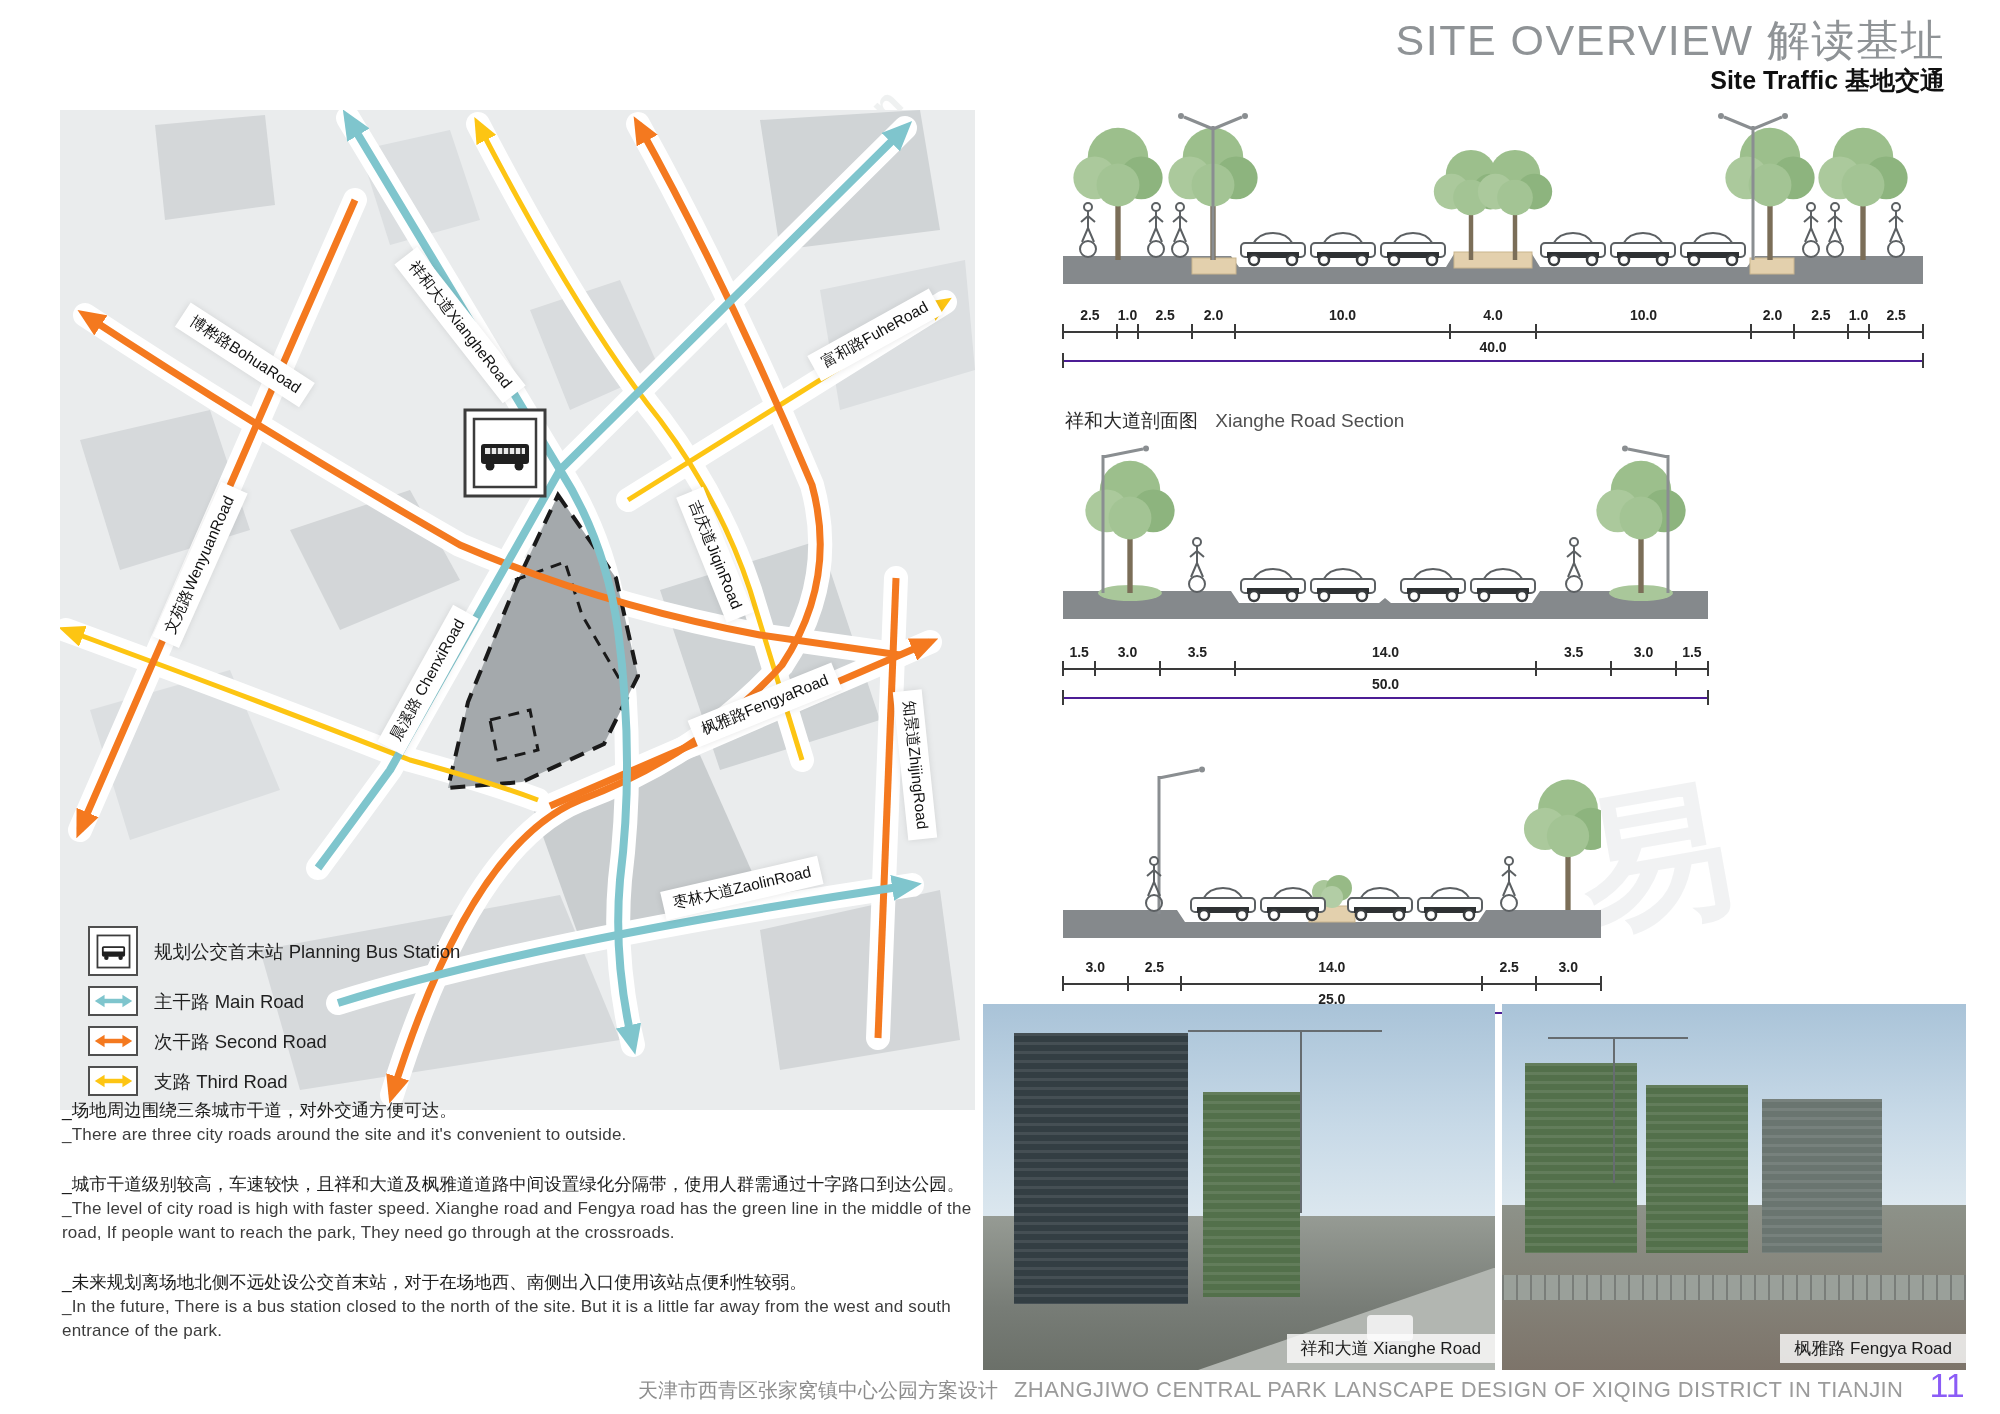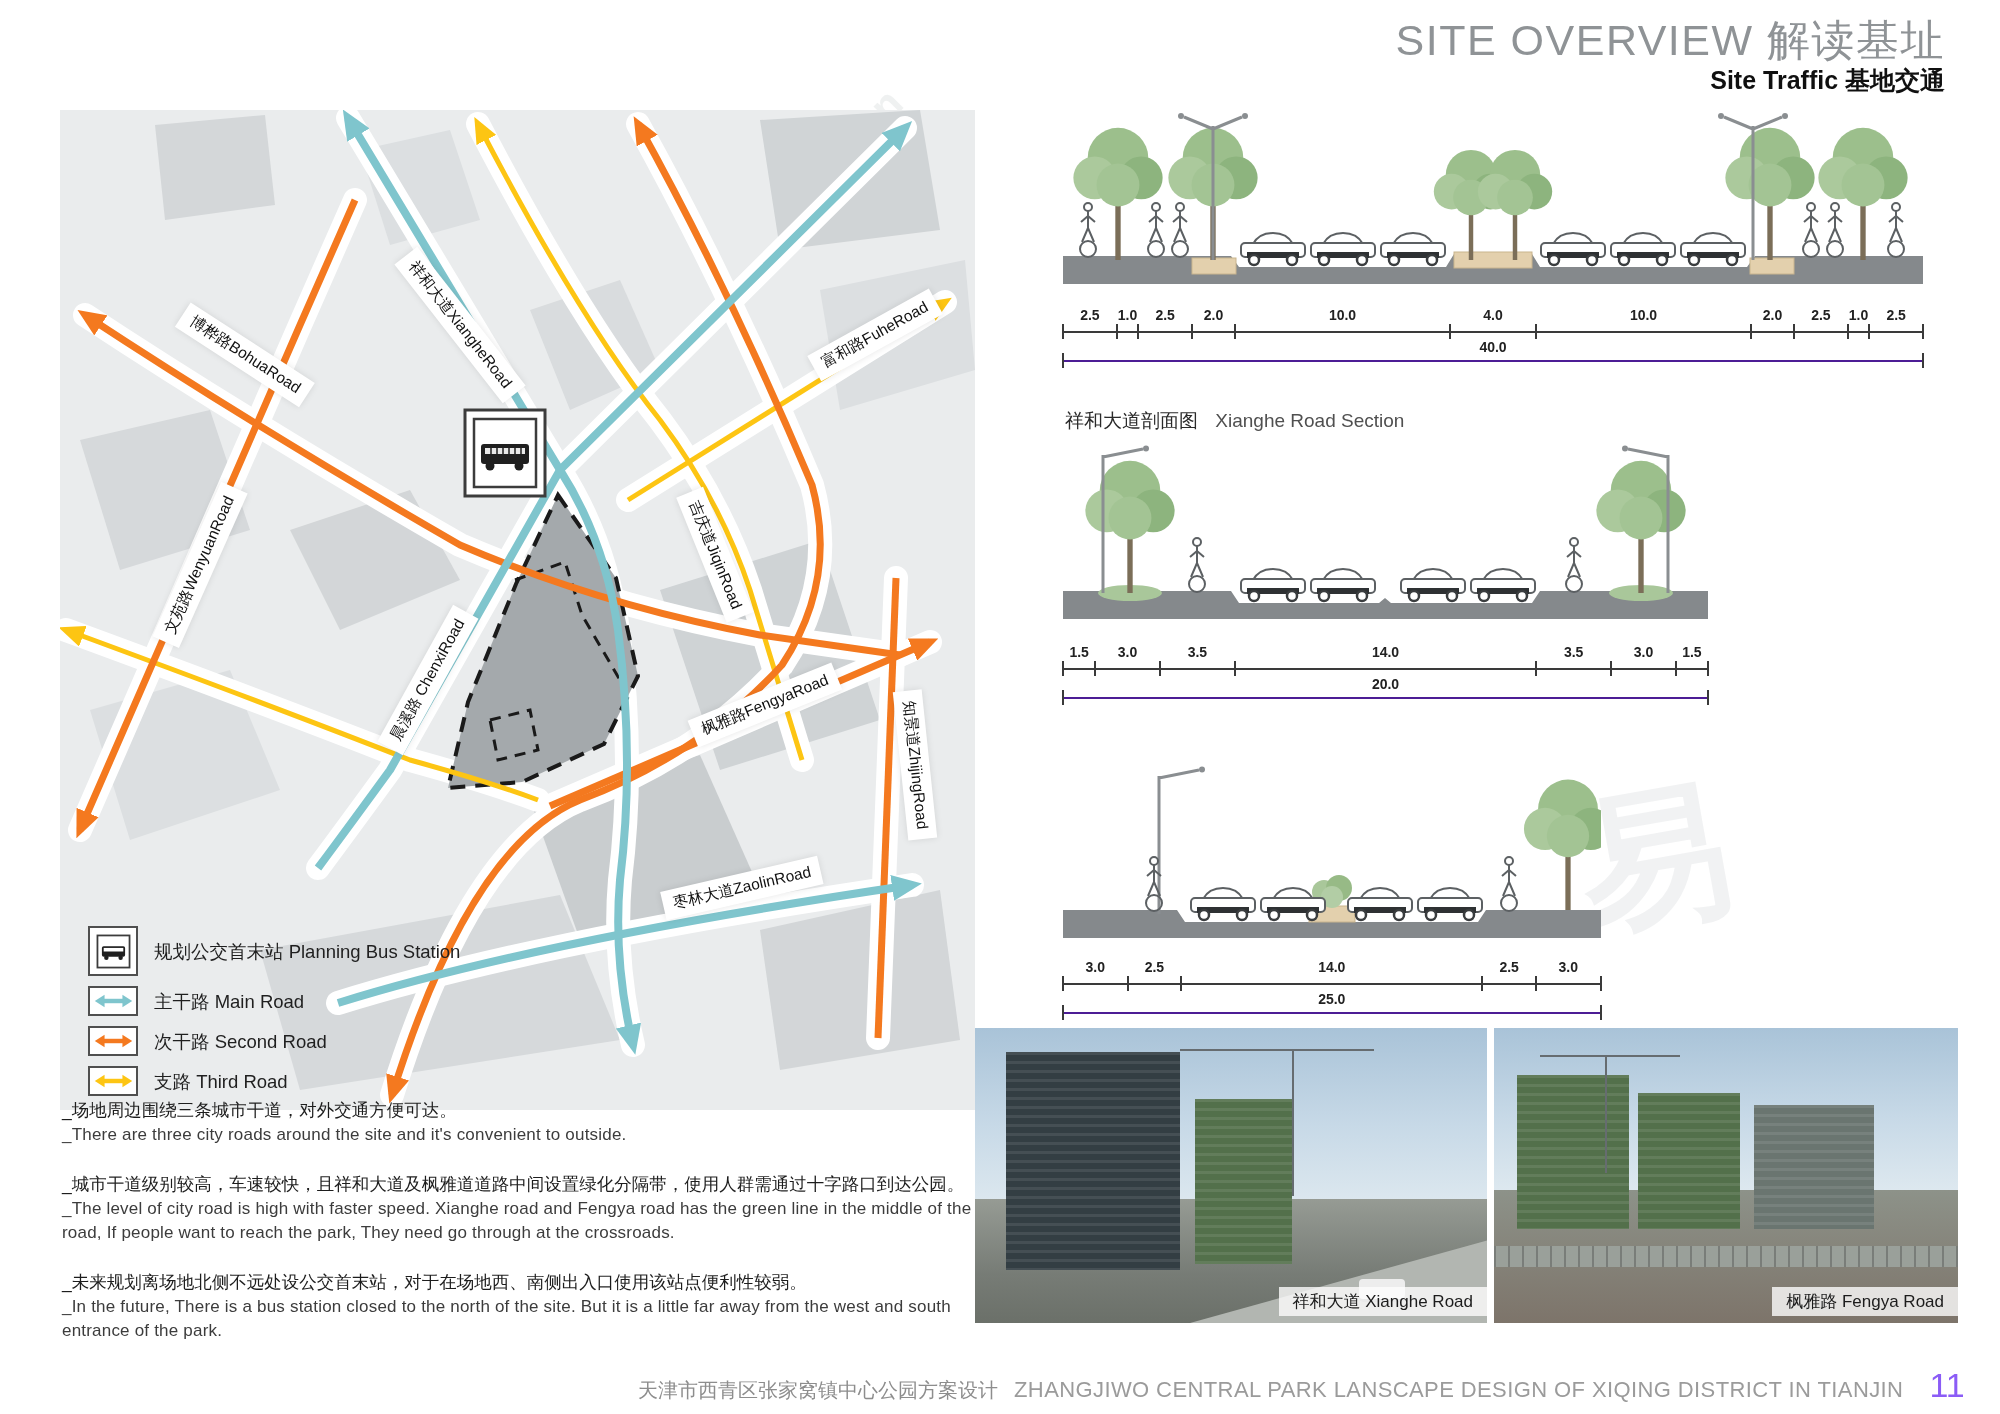--- a/index.html
+++ b/index.html
@@ -49,21 +49,21 @@
   .seg:last-child::after{content:'';position:absolute;right:-1px;bottom:-8px;width:2px;height:15px;background:#3a3a3a;}
   .dim-total{position:relative;height:25px;border-bottom:2px solid #4c1d95;margin-top:4px;box-sizing:border-box;}
   .dim-total::before{content:'';position:absolute;left:-1px;bottom:-8px;width:2px;height:15px;background:#3a3a3a;}
   .dim-total::after{content:'';position:absolute;right:-1px;bottom:-8px;width:2px;height:15px;background:#3a3a3a;}
   .total-num{position:absolute;left:50%;top:2px;transform:translateX(-50%);
       font-size:14px;font-weight:bold;color:#222;}
   .section-caption{margin:46px 0 0 2px;font-size:19px;color:#2a2a2a;}
   .section-caption .cap-en{margin-left:12px;color:#505050;}
 
   
-  .photo{position:absolute;top:1028px;height:295px;overflow:hidden;background:#cfd8de;}
+  .photo{position:absolute;top:1004px;height:366px;overflow:hidden;background:#cfd8de;margin-left:8px;}
   .photo-1{left:975px;width:512px;}
   .photo-2{left:1494px;width:464px;}
   .ph-sky{position:absolute;left:0;top:0;width:100%;height:60%;
       background:linear-gradient(180deg,#a9c3d8 0%,#c7d9e7 55%,#dde8ef 100%);}
   .ph-ground{position:absolute;left:0;bottom:0;width:100%;height:42%;
       background:linear-gradient(180deg,#969b94 0%,#777c76 60%,#6b7069 100%);}
   .ph-bldg{position:absolute;background:#333e43;
       background-image:repeating-linear-gradient(180deg,rgba(255,255,255,.09) 0 3px,rgba(0,0,0,0) 3px 9px);}
   .ph-green{background-color:#53704b;}
   .ph-crane-arm{position:absolute;height:2px;background:#666c70;}
@@ -394,21 +394,21 @@
           <span class="num">3.5</span>
         </div>
         <div class="seg" style="width: 64.5px;">
           <span class="num">3.0</span>
         </div>
         <div class="seg" style="width: 32.25px;">
           <span class="num">1.5</span>
         </div>
       </div>
     <div class="dim-total" style="width: 645px;">
-      <span class="total-num">20.0</span>
+      <span class="total-num">50.0</span>
     </div>
   </div>
 
   <div class="section-block" style="top:762px">
     <svg class="section-art" width="538" height="195" viewBox="0 0 538 195">
       <path d="M0,148 L114,148 L122,160 L246,160 L250,156 L288,156 L292,160 L415,160 L423,148 L538,148 L538,176 L0,176 Z" fill="#85898c"></path>
       <rect x="246" y="144" width="46" height="16" fill="#e3d0ad" stroke="#c9b58e"></rect>
       <use href="#sym-shrub" x="243" y="112" width="52" height="34"></use>
       <use href="#sym-tree" x="450" y="0" width="110" height="148"></use>
       <use href="#sym-lampR" x="78" y="2" width="70" height="150"></use>

